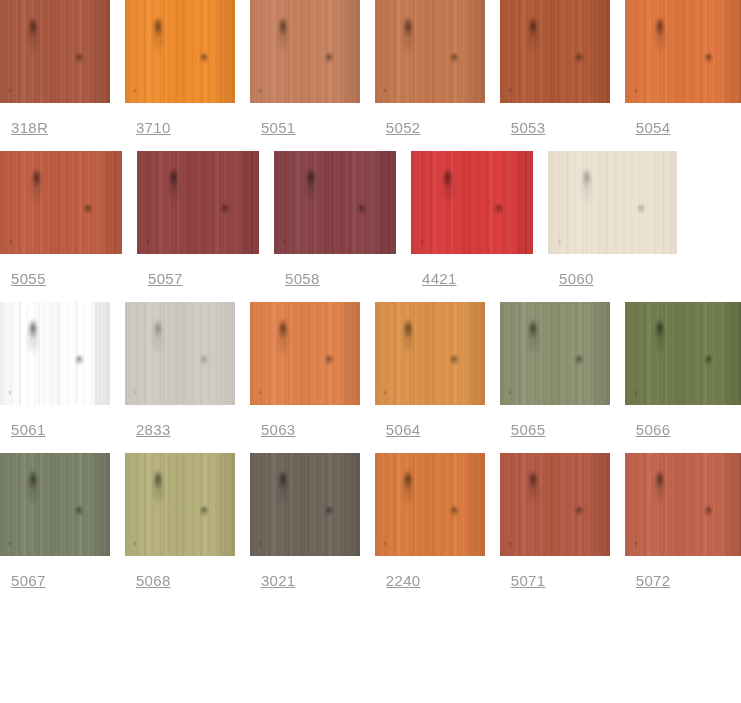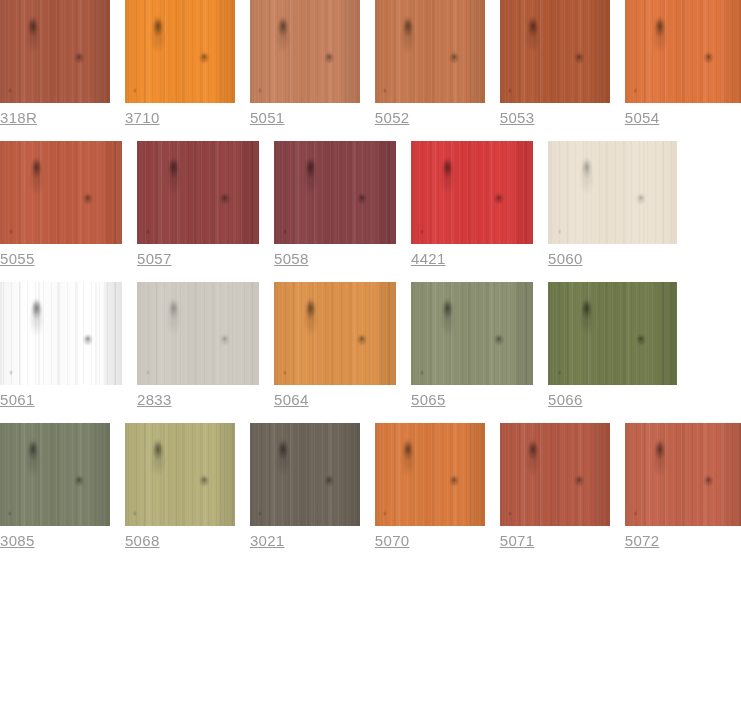--- a/index.html
+++ b/index.html
@@ -112,28 +112,29 @@
         rgba(0,0,0,0.00) 19px),
       linear-gradient(to right,
         rgba(0,0,0,0.025) 0%,
         rgba(255,255,255,0.03) 22%,
         rgba(0,0,0,0.012) 48%,
         rgba(255,255,255,0.02) 70%,
         rgba(0,0,0,0.012) 100%);
   }
   .swatch-label {
     display: inline-block;
-    margin-top: 6px;
+    margin-top: 16px;
     font-size: 15px;
     line-height: 18px;
     color: #9a9a9a;
     text-decoration: underline;
     letter-spacing: 0.3px;
     cursor: pointer;
     font-family: "Liberation Sans", sans-serif;
+    padding-left: 11px;
   }
 </style>
 </head>
 <body style="background: rgb(255, 255, 255);">
 
 <div id="swatch-grid">
     <div class="swatch-row">
       <div class="swatch-cell"><div class="swatch-chip" style="--base: #a9573f;"></div><a class="swatch-label">318R</a></div>
       <div class="swatch-cell"><div class="swatch-chip" style="--base: #f08b2b;"></div><a class="swatch-label">3710</a></div>
       <div class="swatch-cell"><div class="swatch-chip" style="--base: #c57f5c;"></div><a class="swatch-label">5051</a></div>
@@ -144,25 +145,26 @@
     <div class="swatch-row">
       <div class="swatch-cell"><div class="swatch-chip" style="--base: #bf5b40;"></div><a class="swatch-label">5055</a></div>
       <div class="swatch-cell"><div class="swatch-chip" style="--base: #914040;"></div><a class="swatch-label">5057</a></div>
       <div class="swatch-cell"><div class="swatch-chip" style="--base: #864045;"></div><a class="swatch-label">5058</a></div>
       <div class="swatch-cell"><div class="swatch-chip" style="--base: #d8393a;"></div><a class="swatch-label">4421</a></div>
       <div class="swatch-cell"><div class="swatch-chip no-edge-band" style="--base: #ece2d2;"></div><a class="swatch-label">5060</a></div>
     </div>
     <div class="swatch-row">
       <div class="swatch-cell"><div class="swatch-chip" style="--base: #eeccа0;"></div><a class="swatch-label">5061</a></div>
       <div class="swatch-cell"><div class="swatch-chip no-edge-band" style="--base: #cfcac1;"></div><a class="swatch-label">2833</a></div>
+      <div class="swatch-cell"><div class="swatch-chip" style="--base: #e08049;"></div><a class="swatch-label">5063</a></div>
       <div class="swatch-cell"><div class="swatch-chip" style="--base: #dd9148;"></div><a class="swatch-label">5064</a></div>
       <div class="swatch-cell"><div class="swatch-chip" style="--base: #8b9070;"></div><a class="swatch-label">5065</a></div>
       <div class="swatch-cell"><div class="swatch-chip" style="--base: #6f7a4a;"></div><a class="swatch-label">5066</a></div>
     </div>
     <div class="swatch-row">
-      <div class="swatch-cell"><div class="swatch-chip" style="--base: #798067;"></div><a class="swatch-label">3085</a></div>
+      <div class="swatch-cell"><div class="swatch-chip" style="--base: #798067;"></div><a class="swatch-label">5067</a></div>
       <div class="swatch-cell"><div class="swatch-chip" style="--base: #b5b079;"></div><a class="swatch-label">5068</a></div>
       <div class="swatch-cell"><div class="swatch-chip" style="--base: #6c6358;"></div><a class="swatch-label">3021</a></div>
-      <div class="swatch-cell"><div class="swatch-chip" style="--base: #d9793c;"></div><a class="swatch-label">5070</a></div>
+      <div class="swatch-cell"><div class="swatch-chip" style="--base: #d9793c;"></div><a class="swatch-label">2240</a></div>
       <div class="swatch-cell"><div class="swatch-chip" style="--base: #b35742;"></div><a class="swatch-label">5071</a></div>
       <div class="swatch-cell"><div class="swatch-chip" style="--base: #c2624a;"></div><a class="swatch-label">5072</a></div>
     </div>
   </div>
 
 </body></html>

